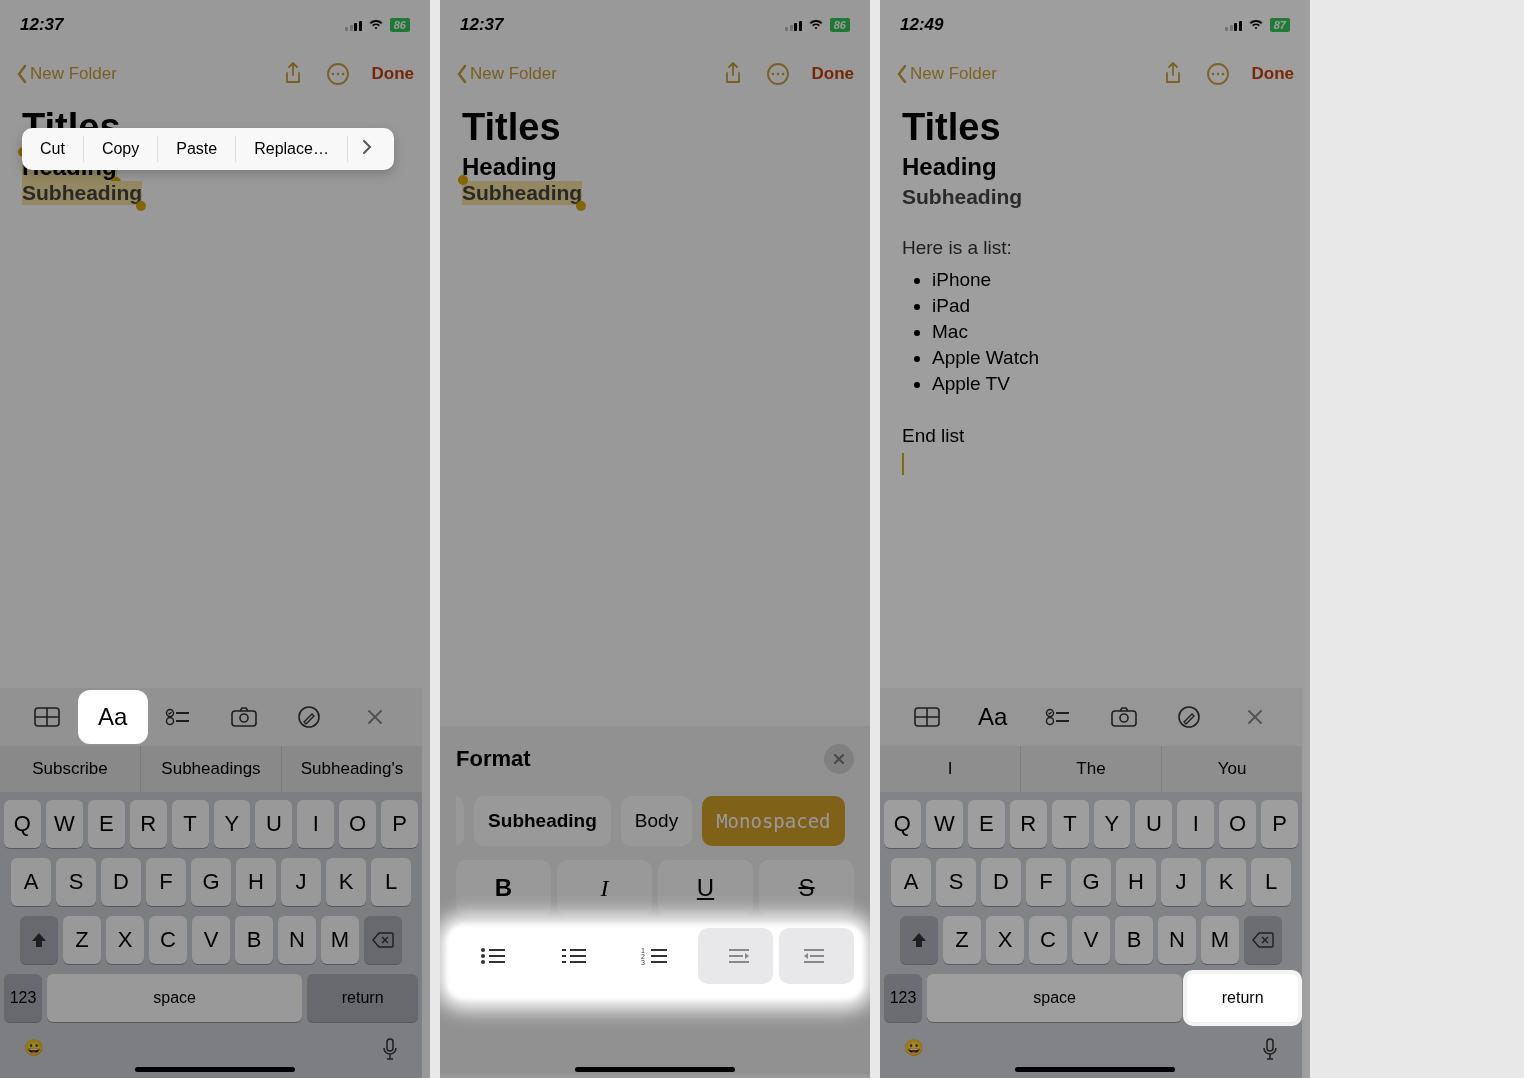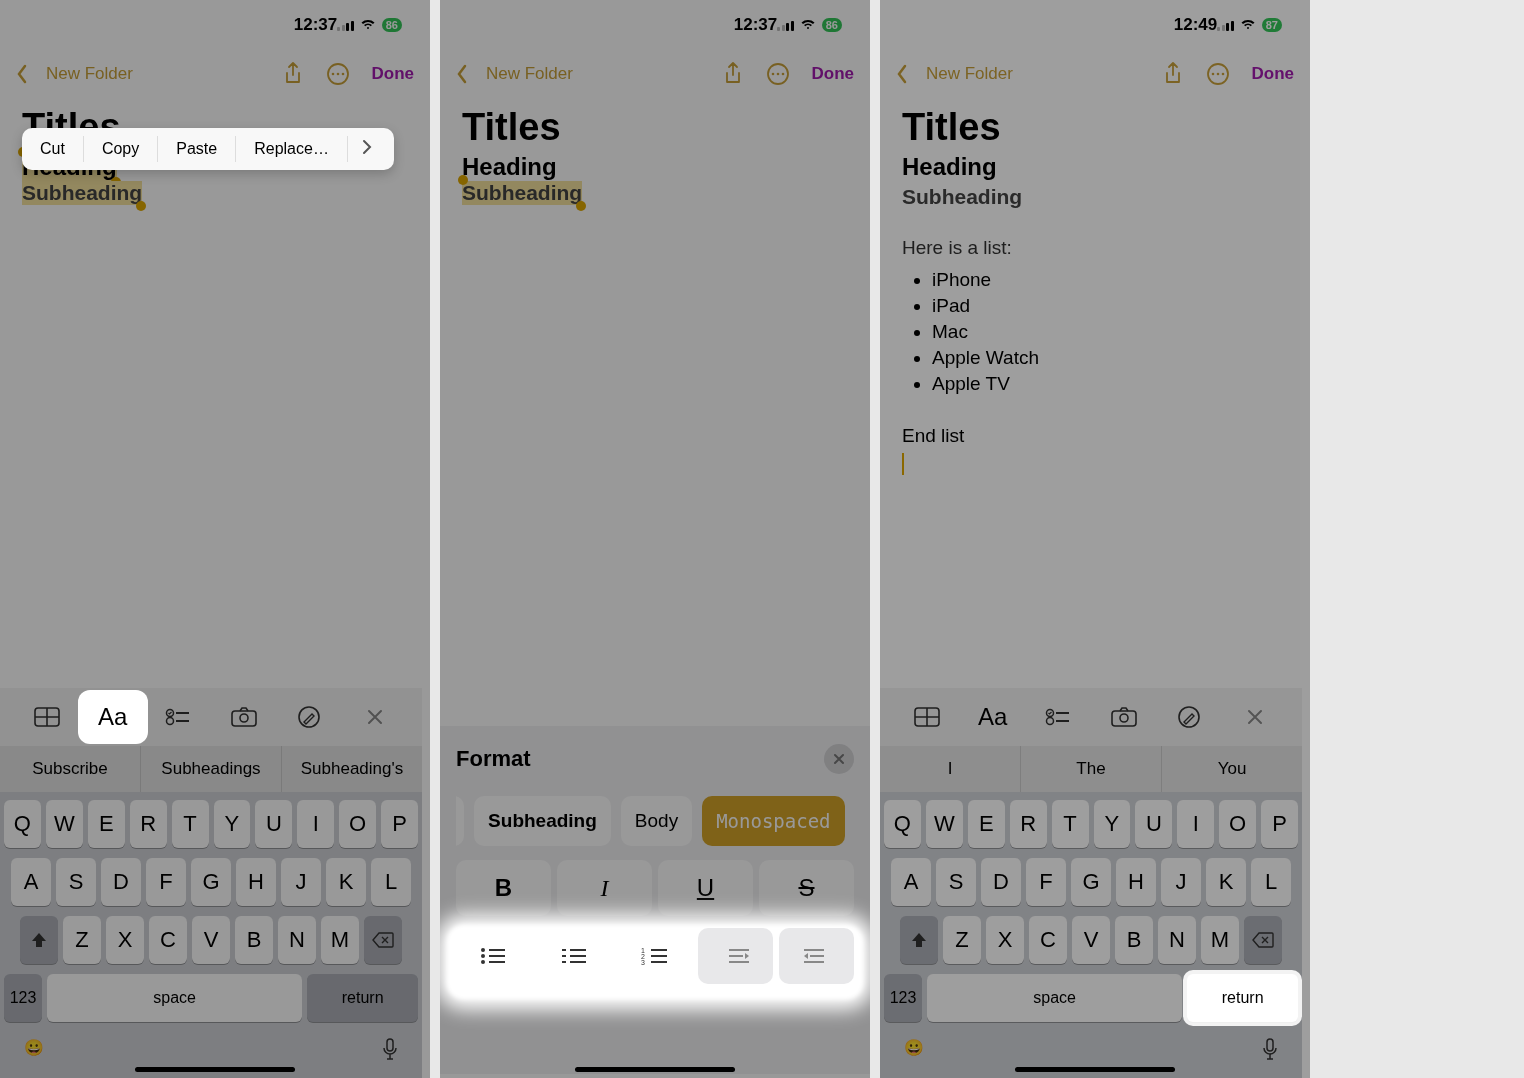--- a/index.html
+++ b/index.html
@@ -5,35 +5,35 @@
 * { margin: 0; padding: 0; box-sizing: border-box; font-family: -apple-system, "SF Pro", Helvetica, Arial, sans-serif; }
 body { background: #e8e8e8; width: 1524px; height: 1078px; position: relative; }
 .frame { position: absolute; width: 430px; background: #fff; top: 0; bottom: 0; overflow: hidden; }
 .f1 { left: 0; }
 .f2 { left: 440px; }
 .f3 { left: 880px; }
 .dim { position: absolute; inset: 0; background: rgba(0,0,0,0.40); pointer-events: none; z-index: 30; }
 .dim.lighter { background: rgba(0,0,0,0.38); }
 
 
-.status { height: 50px; display: flex; align-items: center; justify-content: flex-end; padding: 0 28px; font-weight: 600; font-size: 17px; }
+.status { height: 50px; display: flex; align-items: center; justify-content: space-between; padding: 0 20px; font-weight: 600; font-size: 17px; font-style: italic; }
 .status .right { display: flex; align-items: center; gap: 6px; }
 .sig { display: inline-flex; align-items: flex-end; gap: 1.5px; height: 12px; }
 .sig span { width: 3px; background: #000; border-radius: 1px; }
 .sig span:nth-child(1){height:4px; background:#bbb}
 .sig span:nth-child(2){height:6px; background:#bbb}
 .sig span:nth-child(3){height:8px}
 .sig span:nth-child(4){height:10px}
-.batt { display:inline-flex; align-items:center; background:#34c759; color:#fff; font-size:11px; font-weight:700; padding:1px 4px; border-radius:7px; }
+.batt { display:inline-flex; align-items:center; background:#34c759; color:#fff; font-size:11px; font-weight:700; padding:1px 4px; border-radius:2px; }
 
 
 .nav { height: 48px; display: flex; align-items: center; justify-content: space-between; padding: 0 16px; font-size: 17px; }
-.nav .left { display: flex; align-items: center; color: #c9a13a; gap: 18px; }
+.nav .left { display: flex; align-items: center; color: #c9a13a; gap: 2px; }
 .nav .right { display: flex; align-items: center; gap: 22px; }
-.done { color: #a21caf; font-weight: 600; }
+.done { color: #c2410c; font-weight: 600; }
 
 
 .content { padding: 8px 22px; }
 .ttl { font-size: 38px; font-weight: 700; }
 .hdg { font-size: 24px; font-weight: 700; margin-top: 4px; }
 .shd { font-size: 21px; font-weight: 600; color: #444; }
 .sel { background: #f6e39e; position: relative; display: inline-block; }
 .handle-bl::before, .handle-tr::after { content:''; position:absolute; width:10px; height:10px; background:#e0a800; border-radius:50%; }
 .handle-bl::before { left:-4px; top:-6px; }
 .handle-tr::after { right:-4px; bottom:-6px; }

